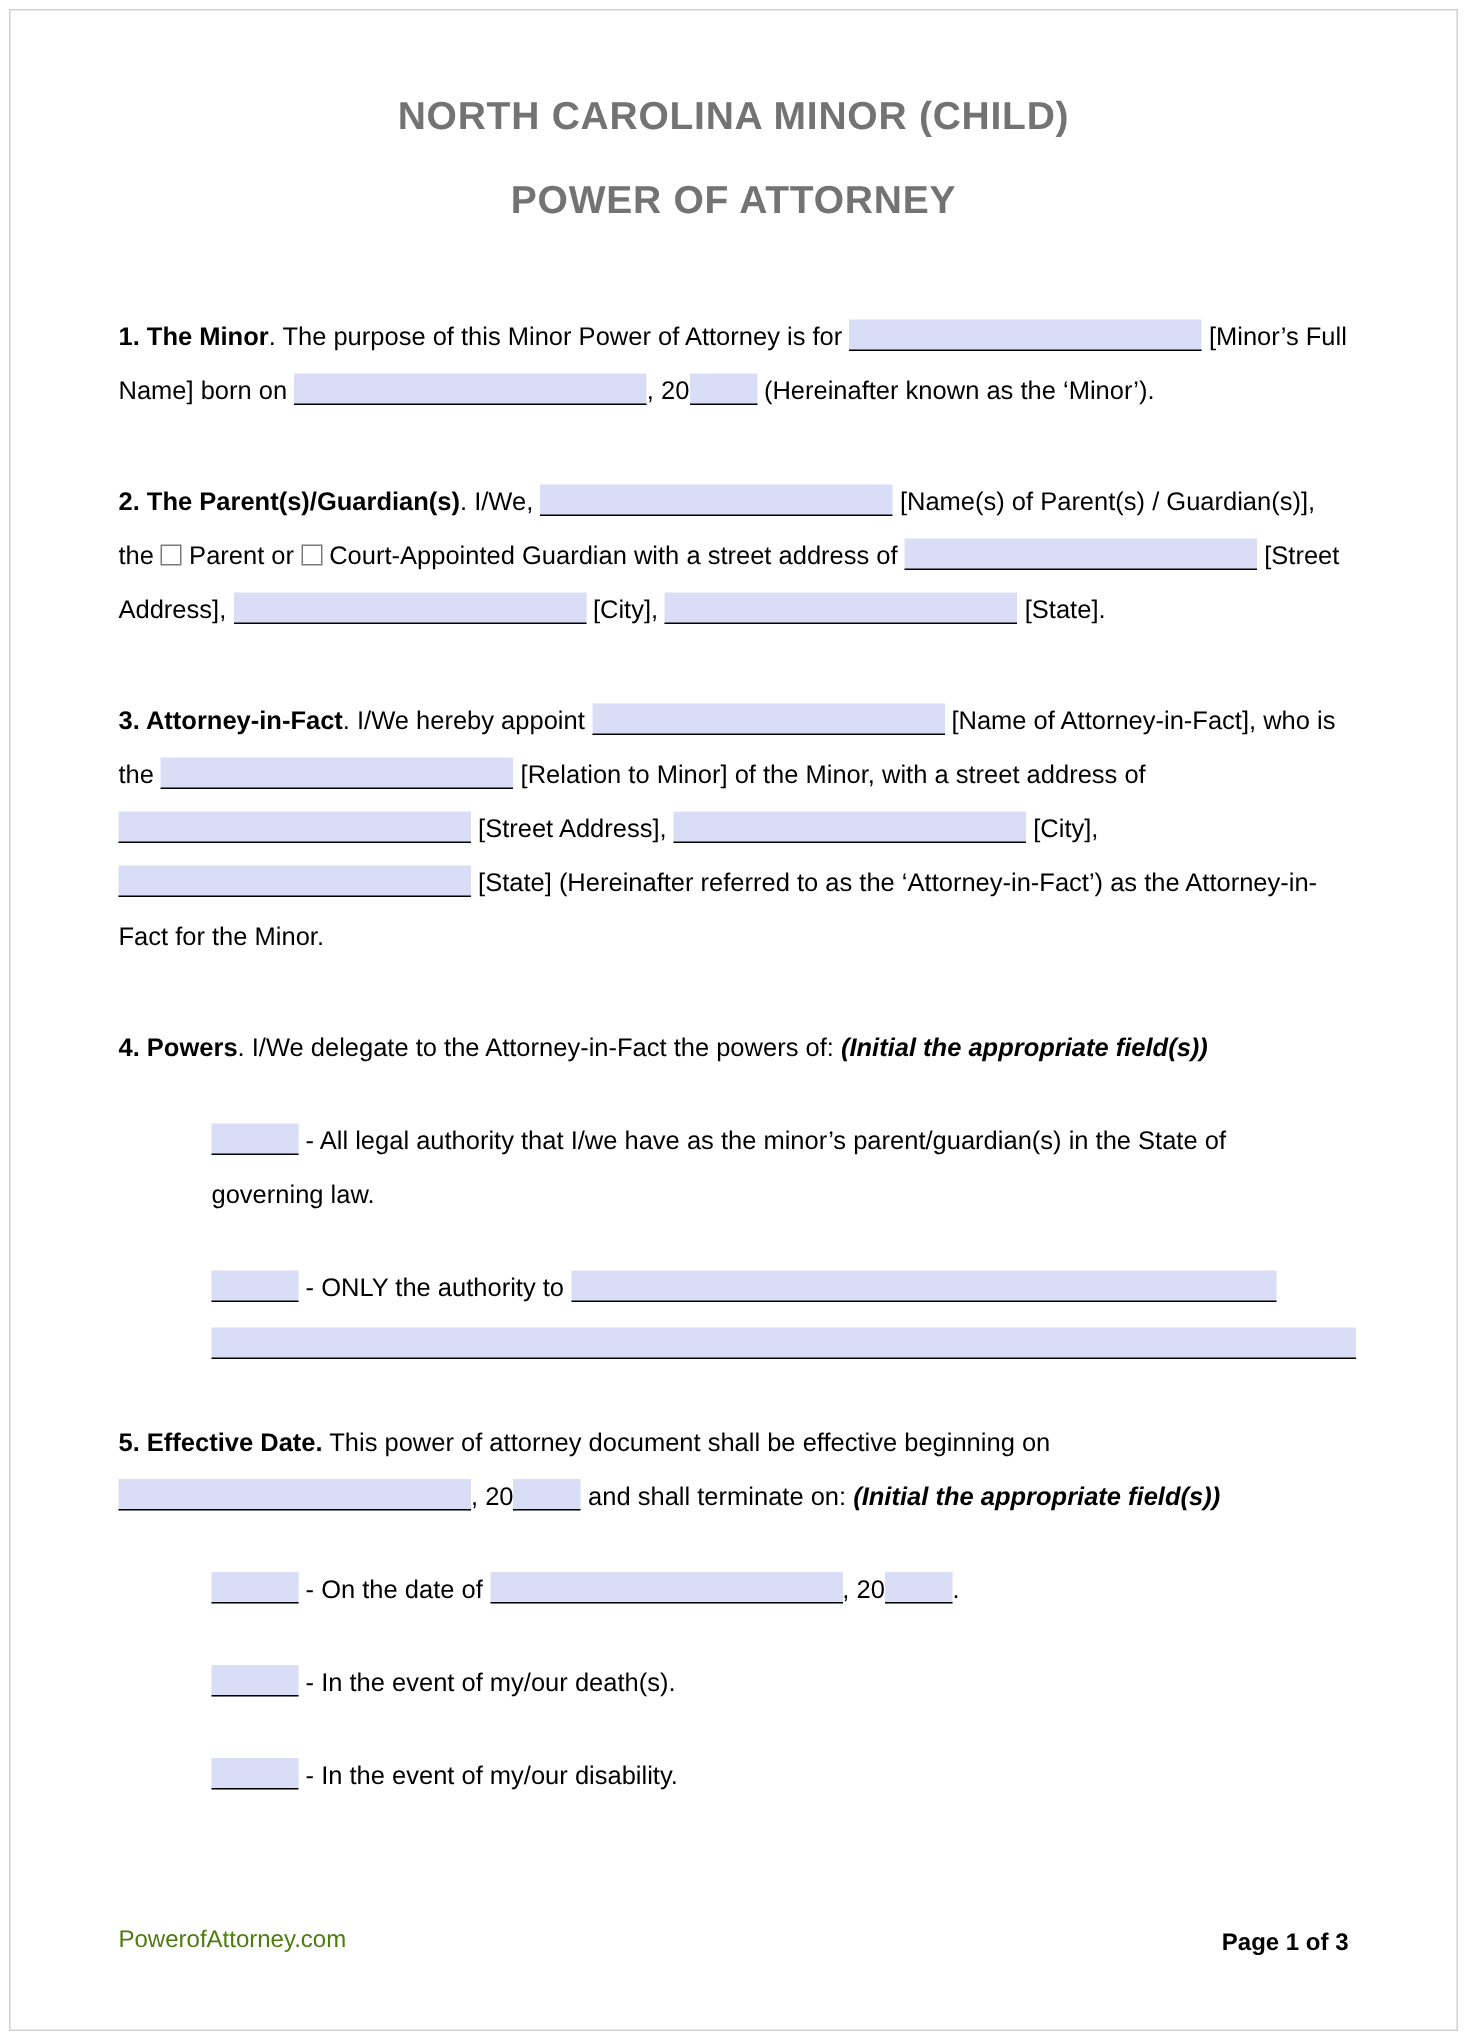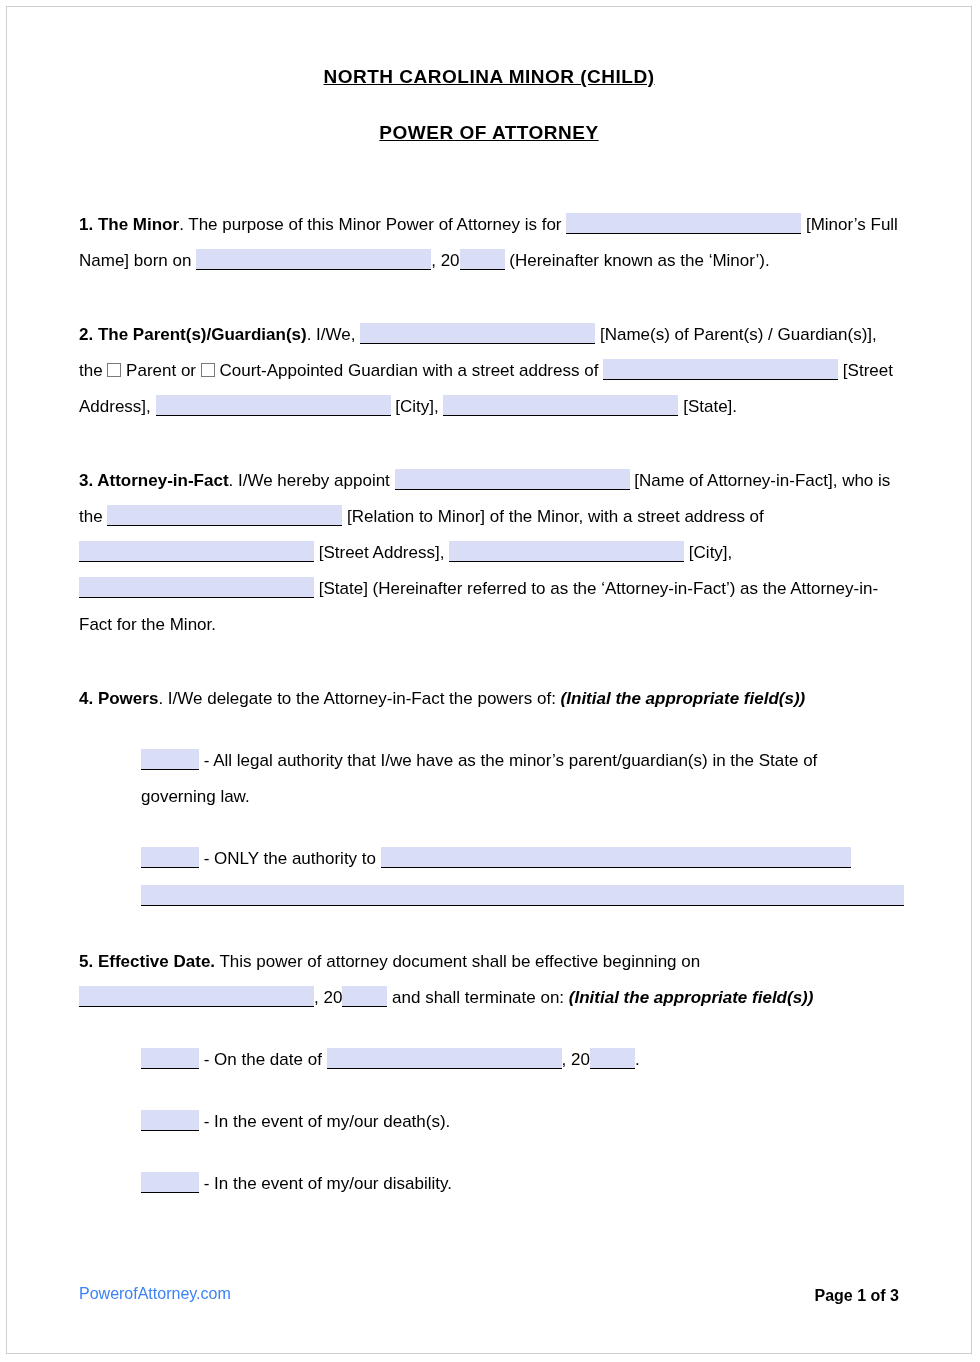--- a/index.html
+++ b/index.html
@@ -20,26 +20,25 @@
   }
   .content {
     padding: 42px 72px 0 72px;
     color: #000;
     font-size: 17px;
     line-height: 36px;
   }
   .title {
     margin: 0 0 46px 0;
     text-align: center;
-    font-size: 19px;
+    font-size: 26px;
     line-height: 56px;
     font-weight: bold;
     letter-spacing: 0.5px;
-    color: #000000;
-    text-decoration: underline;
+    color: #737373;
   }
   .section { margin-bottom: 38px; margin-top: 27px; }
   .para { margin: 0; }
   b { font-weight: bold; }
   i { font-style: italic; font-weight: bold; }
   .blank {
     display: inline-block;
     height: 20px;
     background: #d9ddf6;
     border-bottom: 1px solid #000;
@@ -68,21 +67,21 @@
     height: 12px;
     border: 1px solid #7a7a7a;
     background: #fff;
     vertical-align: -1px;
   }
   .footer-site {
     position: absolute;
     left: 72px;
     bottom: 50px;
     font-size: 16px;
-    color: #3b82f6;
+    color: #4d7c0f;
   }
   .footer-page {
     position: absolute;
     right: 72px;
     bottom: 48px;
     font-size: 16px;
     font-weight: bold;
     color: #000;
   }
 </style>

